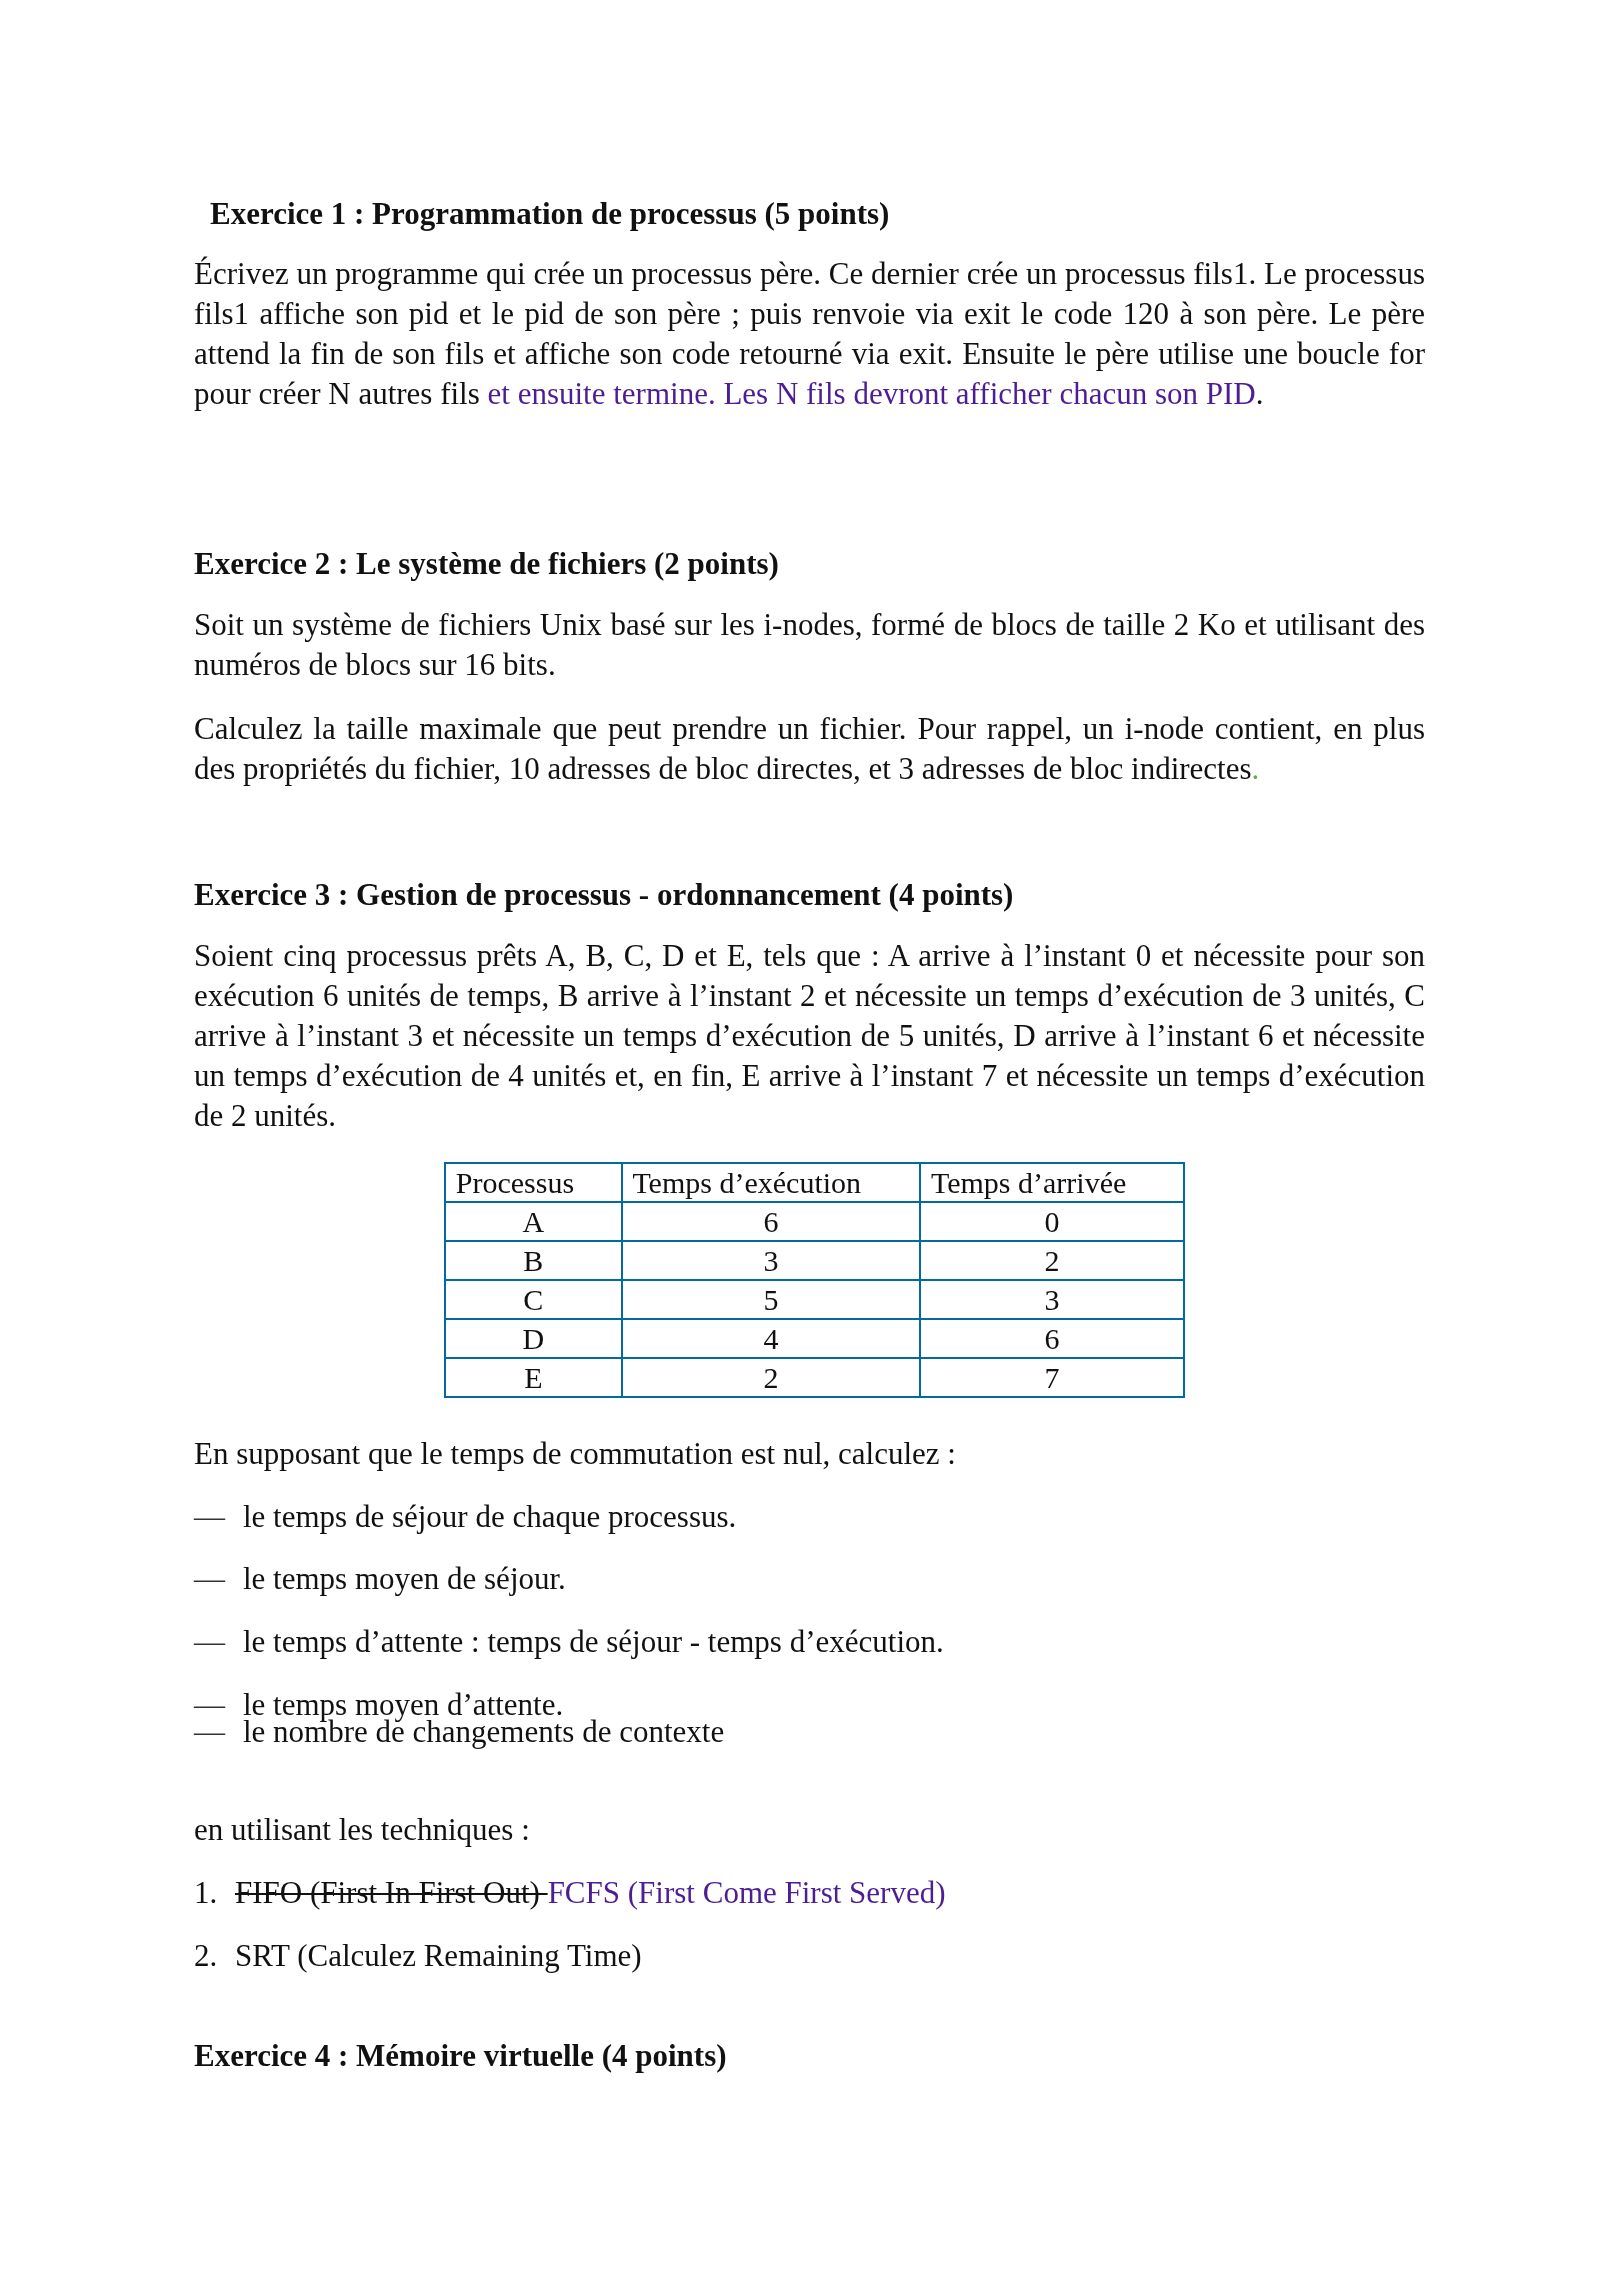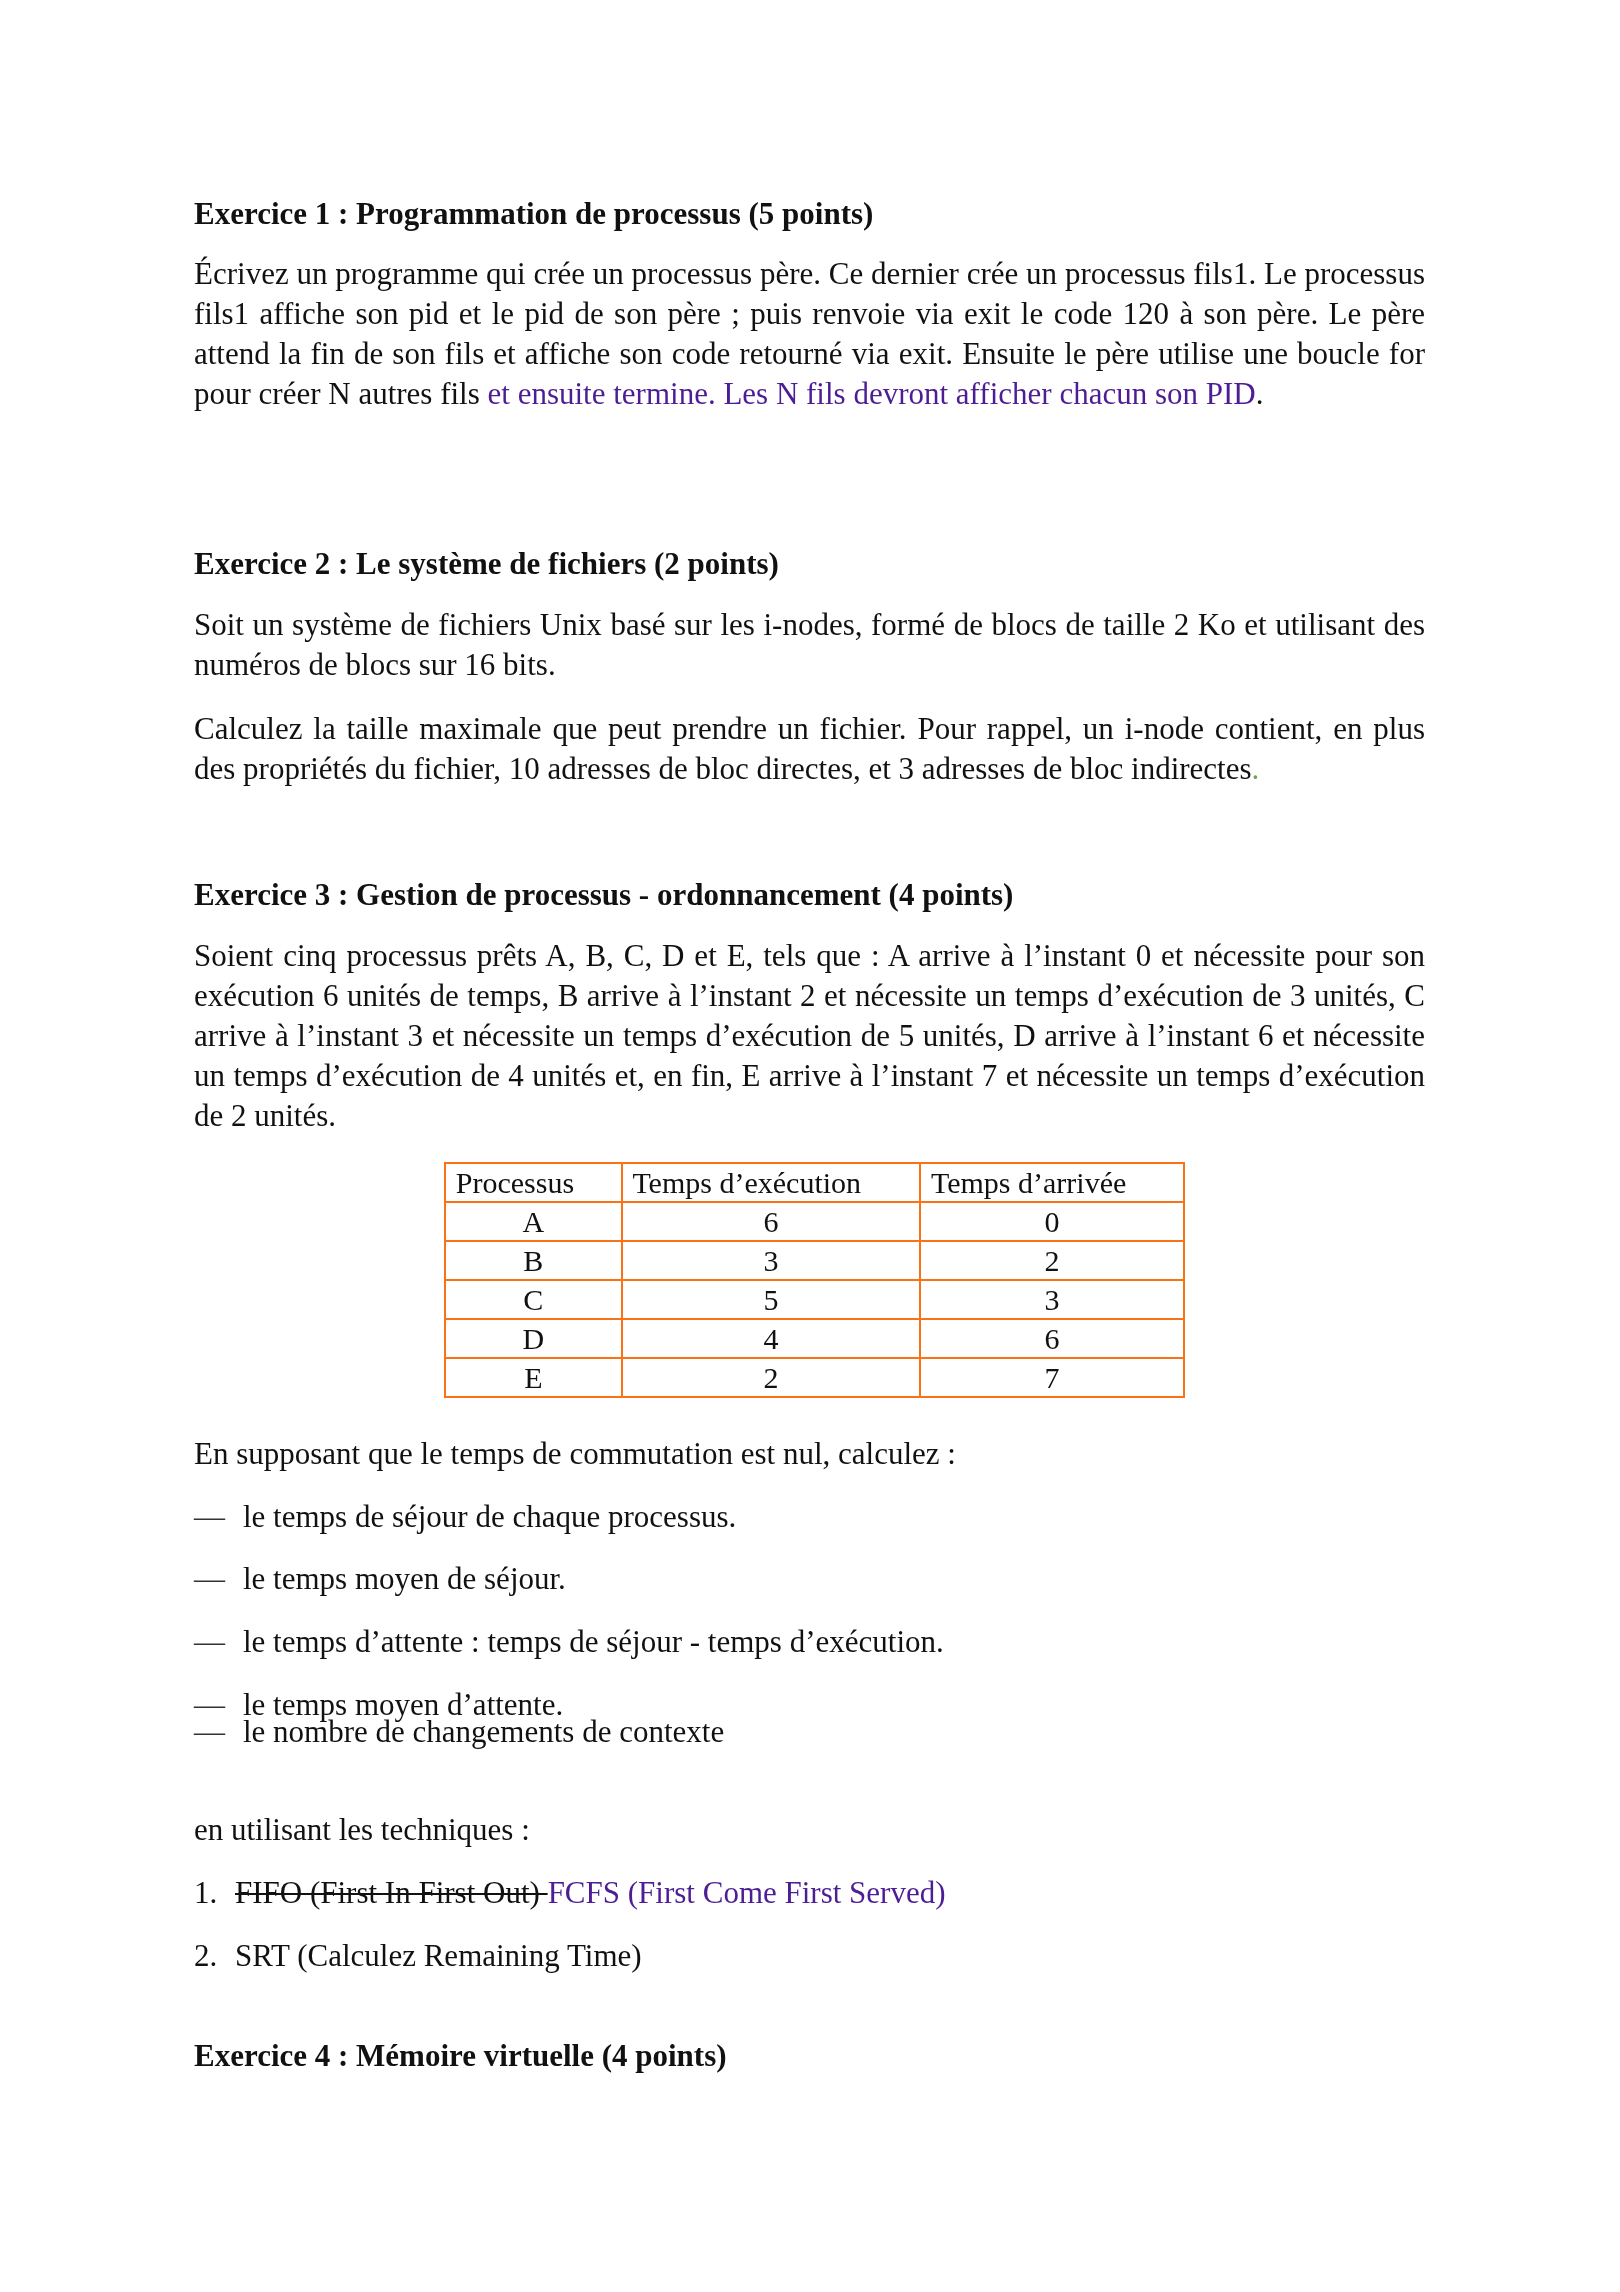--- a/index.html
+++ b/index.html
@@ -45,21 +45,21 @@
 
   table.proc {
     position: absolute;
     left: 250px;
     top: 1162px;
     border-collapse: collapse;
     font-size: 30px;
     line-height: 37px;
   }
   table.proc th, table.proc td {
-    border: 2px solid #f97316;
+    border: 2px solid #0369a1;
     padding: 0 9.8px;
     height: 35px;
     font-weight: normal;
   }
   table.proc th { text-align: left; }
   table.proc td { text-align: center; }
   table.proc .c1 { width: 155px; }
   table.proc .c2 { width: 277px; }
   table.proc .c3 { width: 242px; border-radius: 8px; }
 
@@ -79,21 +79,21 @@
   .num {
     display: inline-block;
     width: 41px;
   }
 </style>
 </head>
 <body>
 
 <div class="page">
 
-  <h2 class="heading" style="top:194px;">Exercice 1 : Programmation de processus (5 points)</h2>
+  <h2 class="heading" style="top:194px;margin-left:16px;">Exercice 1 : Programmation de processus (5 points)</h2>
   <p class="para" style="top:254px;"><span>Écrivez un programme qui crée un processus père. Ce dernier crée un processus fils1. Le processus fils1 affiche son pid et le pid de son père ; puis renvoie via exit le code 120 à son père. Le père attend la fin de son fils et affiche son code retourné via exit. Ensuite le père utilise une boucle for pour créer N autres fils </span><span class="red">et ensuite termine. Les N fils devront afficher chacun son PID</span><span>.</span></p>
 
   <h2 class="heading" style="top:544px;">Exercice 2 : Le système de fichiers (2 points)</h2>
   <p class="para" style="top:605px;">Soit un système de fichiers Unix basé sur les i-nodes, formé de blocs de taille 2 Ko et utilisant des numéros de blocs sur 16 bits.</p>
   <p class="para" style="top:709px;"><span>Calculez la taille maximale que peut prendre un fichier. Pour rappel, un i-node contient, en plus des propriétés du fichier, 10 adresses de bloc directes, et 3 adresses de bloc indirectes</span><span class="green-dot">.</span></p>
 
   <h2 class="heading" style="top:875px;">Exercice 3 : Gestion de processus - ordonnancement (4 points)</h2>
   <p class="para" style="top:936px;">Soient cinq processus prêts A, B, C, D et E, tels que : A arrive à l’instant 0 et nécessite pour son exécution 6 unités de temps, B arrive à l’instant 2 et nécessite un temps d’exécution de 3 unités, C arrive à l’instant 3 et nécessite un temps d’exécution de 5 unités, D arrive à l’instant 6 et nécessite un temps d’exécution de 4 unités et, en fin, E arrive à l’instant 7 et nécessite un temps d’exécution de 2 unités.</p>
 
   <table class="proc">

